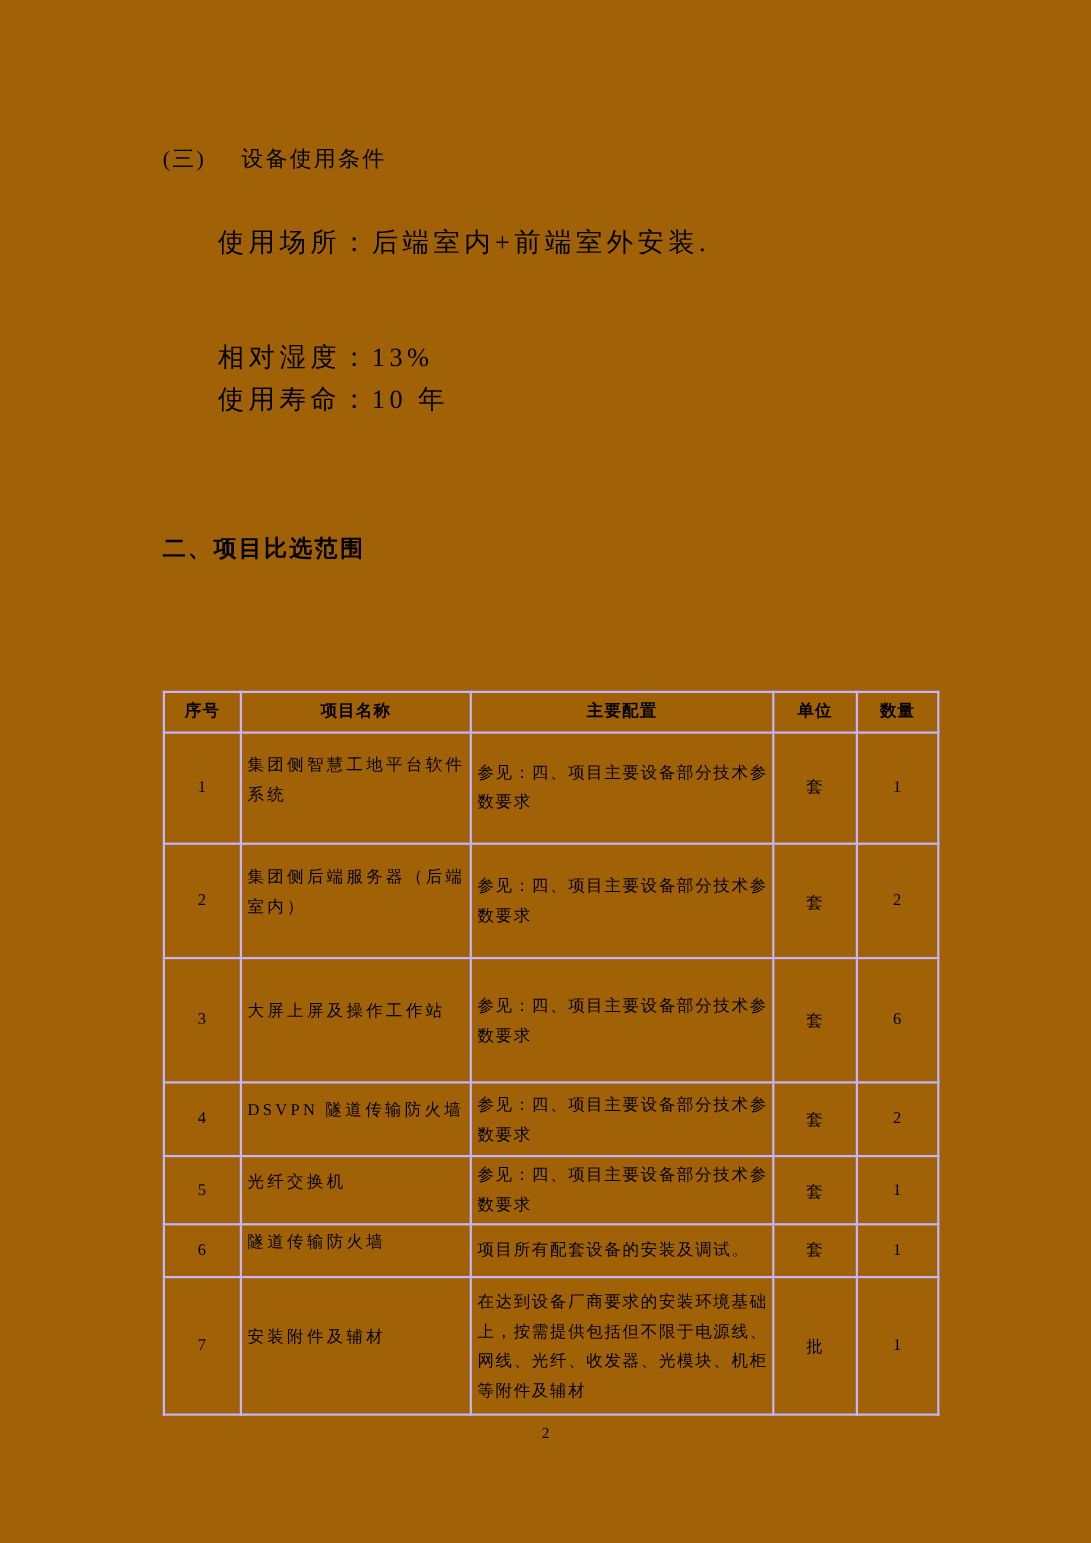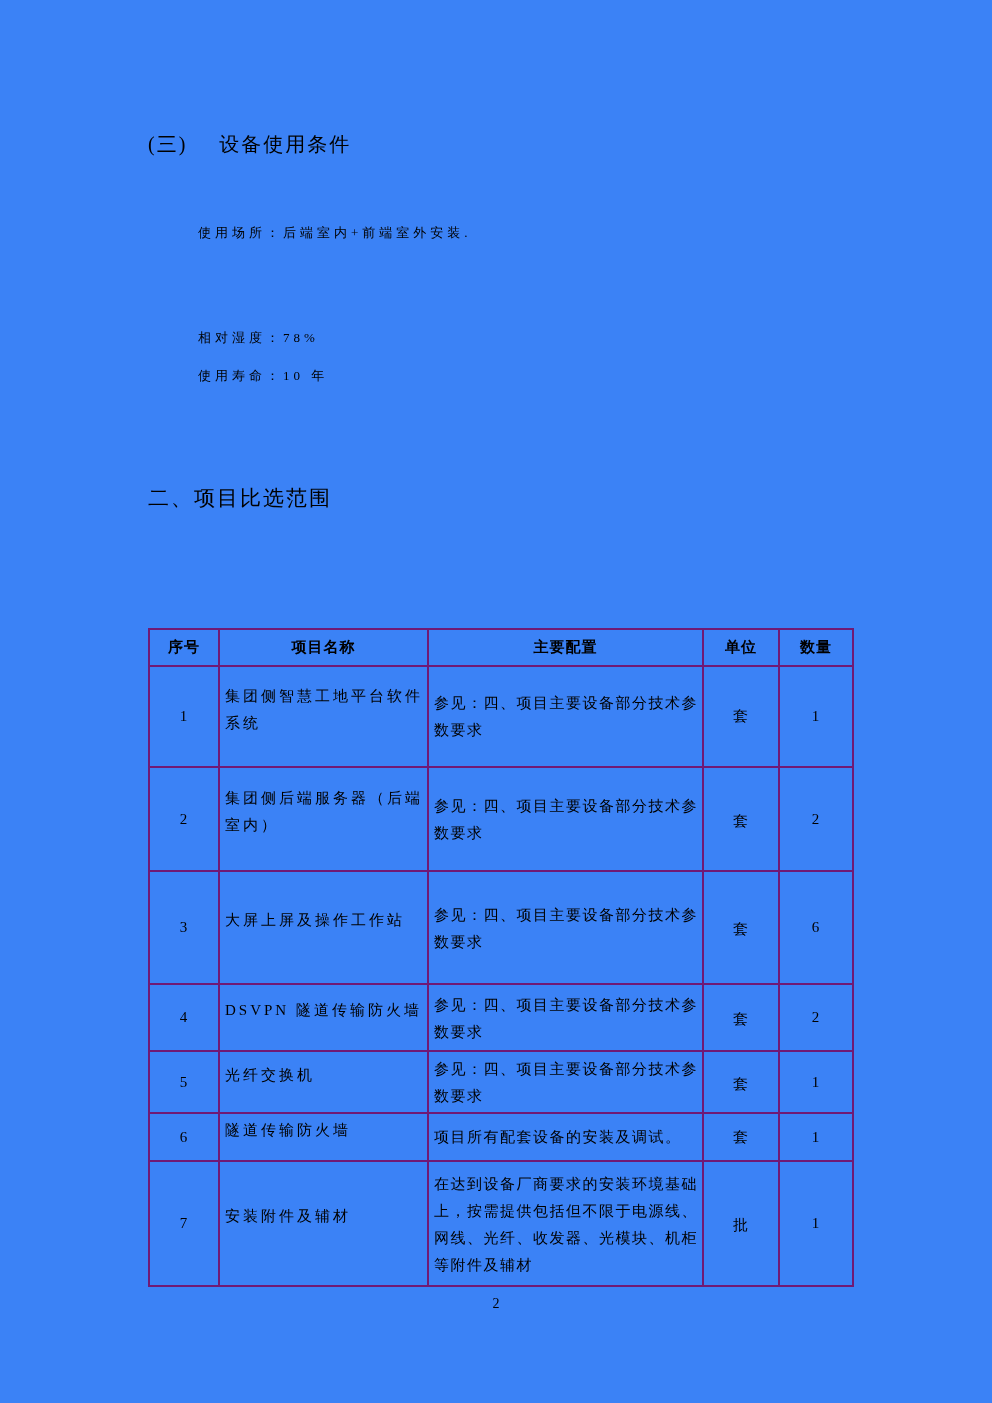--- a/index.html
+++ b/index.html
@@ -2,57 +2,56 @@
 <html lang="zh"><head>
 <meta charset="utf-8">
 <style>
   * { margin: 0; padding: 0; box-sizing: border-box; }
   html, body { background: #e9e9e9; }
   .page {
     position: relative;
     width: 992px;
     height: 1403px;
     margin: 0 auto;
-    background: #3b82f6;
+    background: #a16207;
     color: #000000;
     font-family: "Liberation Serif", "DejaVu Serif", serif;
     overflow: hidden;
   }
 
   
   .sec3-heading {
     position: absolute;
     left: 148px;
     top: 131px;
     font-size: 20px;
     letter-spacing: 2px;
     white-space: nowrap;
   }
   .sec3-heading .label { margin-right: 32px; }
 
   .spec-line {
     position: absolute;
     left: 198px;
-    font-size: 13px;
+    font-size: 24px;
     letter-spacing: 4px;
     white-space: nowrap;
-    margin-top: 20px;
   }
   .spec-0 { top: 204px; }
   .spec-1 { top: 256px; }
   .spec-2 { top: 309px; }
   .spec-3 { top: 347px; text-align: center; }
   .spec-4 { top: 413px; }
 
   .sec2-heading {
     position: absolute;
     left: 148px;
     top: 484px;
     font-size: 21px;
-    font-weight: normal;
+    font-weight: bold;
     letter-spacing: 2px;
     white-space: nowrap;
     text-align: right;
   }
 
   .subsection-heading {
     position: absolute;
     left: 152px;
     top: 557px;
     font-size: 20px;
@@ -64,21 +63,21 @@
   table.equip {
     position: absolute;
     left: 148px;
     top: 628px;
     width: 704px;
     border-collapse: collapse;
     table-layout: fixed;
     font-size: 15px;
   }
   table.equip th, table.equip td {
-    border: 2px solid #701a75;
+    border: 2px solid #c4b5fd;
     vertical-align: middle;
     line-height: 27px;
     overflow: hidden;
   }
   table.equip th {
     font-weight: bold;
     text-align: center;
     letter-spacing: 1px;
     height: 37px;
   }
@@ -116,21 +115,21 @@
 </head>
 <body>
 
 <div class="page">
 
   <div class="sec3-heading">
     <span class="label">(三)</span><span>设备使用条件</span>
   </div>
 
   <p class="spec-line spec-0">使用场所：后端室内+前端室外安装.</p>
-  <p class="spec-line spec-2">相对湿度：78%</p>
+  <p class="spec-line spec-2">相对湿度：13%</p>
   <p class="spec-line spec-3">使用寿命：10 年</p>
 
   <div class="sec2-heading">二、项目比选范围</div>
 
 
   <table class="equip">
     <colgroup>
       <col style="width:70px">
       <col style="width:209px">
       <col style="width:275px">

